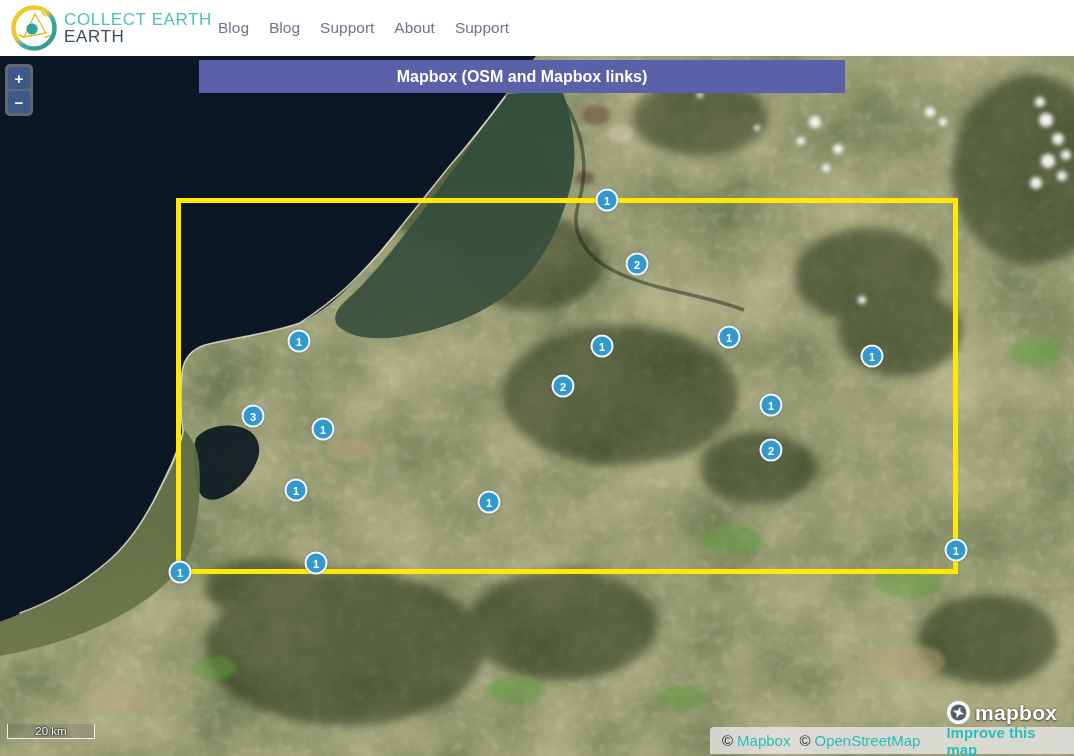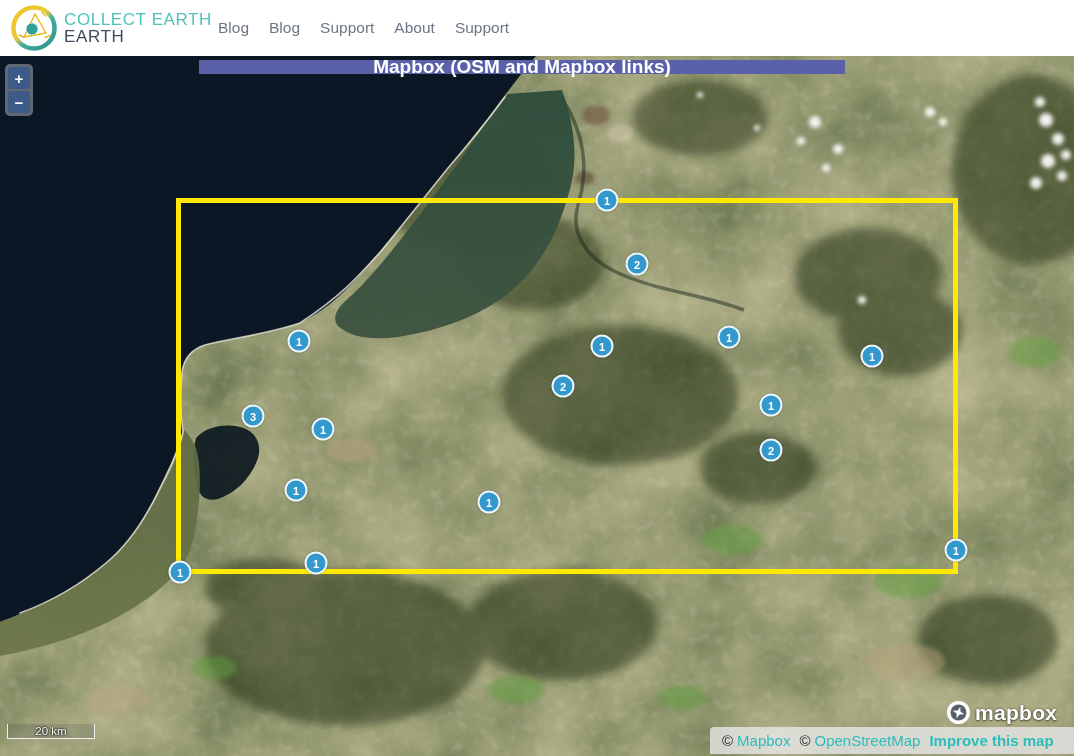--- a/index.html
+++ b/index.html
@@ -18,22 +18,22 @@
   .brand-text{margin-left:6px;display:flex;flex-direction:column}
   .brand-line1{font-size:17px;font-weight:400;letter-spacing:.6px;color:var(--logo-teal);line-height:17px}
   .brand-line2{font-size:17px;font-weight:400;letter-spacing:.6px;color:var(--logo-dark);line-height:17px}
   .nav{position:absolute;left:218px;top:0;height:56px;display:flex;align-items:center;gap:20px}
   .nav a{font-size:15.5px;color:var(--nav-gray);text-decoration:none;cursor:pointer}
 
   
   .map-area{position:absolute;left:0;top:56px;width:1074px;height:700px;overflow:hidden;background:#0c1726;cursor:grab}
   .basemap{position:absolute;left:0;top:0;width:1074px;height:700px;display:block}
 
-  .banner{position:absolute;left:199px;top:4px;width:646px;height:14px;background:var(--banner-bg);
-    color:#fff;font-size:19px;font-weight:600;display:flex;align-items:center;justify-content:center;z-index:12}
+  .banner{position:absolute;left:199px;top:4px;width:646px;height:33px;background:var(--banner-bg);
+    color:#fff;font-size:16px;font-weight:600;display:flex;align-items:center;justify-content:center;z-index:12}
 
   .zoom-ctrl{position:absolute;left:5px;top:8px;background:rgba(255,255,255,.35);border-radius:5px;
     padding:3px;display:flex;flex-direction:column;gap:2px;z-index:14}
   .zbtn{width:22px;height:22px;border:none;border-radius:2px;background:var(--zoom-btn);color:#fff;
     font-size:15px;font-weight:700;line-height:1;cursor:pointer;font-family:inherit;display:flex;align-items:center;justify-content:center}
 
   .plot-boundary{position:absolute;border:5px solid var(--boundary);z-index:5}
 
   #marker-layer{position:absolute;left:0;top:0;width:100%;height:100%;z-index:8;pointer-events:none}
   .cluster-marker{position:absolute;transform:translate(-50%,-50%);width:23px;height:23px;border-radius:50%;
@@ -47,21 +47,21 @@
 
   .mapbox-logo{position:absolute;left:946px;top:644px;display:flex;align-items:center;gap:4px;z-index:10;cursor:pointer;text-decoration:none}
   .mapbox-word{font-size:21px;font-weight:600;letter-spacing:.3px;color:#fff;
     text-shadow:0 0 3px rgba(0,0,0,.6),0 1px 2px rgba(0,0,0,.45)}
 
   .attribution{position:absolute;left:710px;top:671px;width:364px;height:27px;background:rgba(229,229,229,.82);
     border-top-left-radius:4px;display:flex;align-items:center;gap:9px;padding:0 8px 0 12px;z-index:11;font-size:15px}
   .attr-item{display:flex;align-items:center;gap:4px}
   .copy{color:#2a2a2a}
   .attr-link{color:var(--teal);text-decoration:none;cursor:pointer}
-  .attr-link.improve{font-weight:700;margin-left:0}
+  .attr-link.improve{font-weight:700;margin-left:17px}
 </style>
 </head>
 <body>
 
 <div class="page">
 
   <header class="navbar">
     <a class="brand">
       <svg class="brand-mark" viewBox="0 0 48 48">
         <defs>

